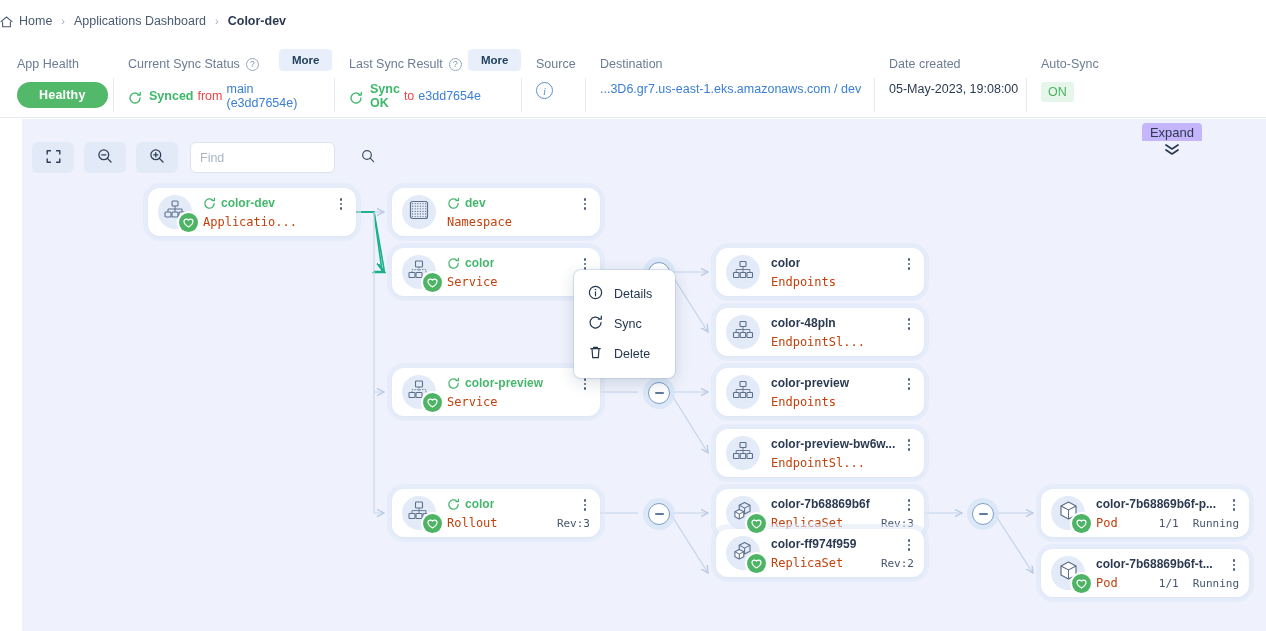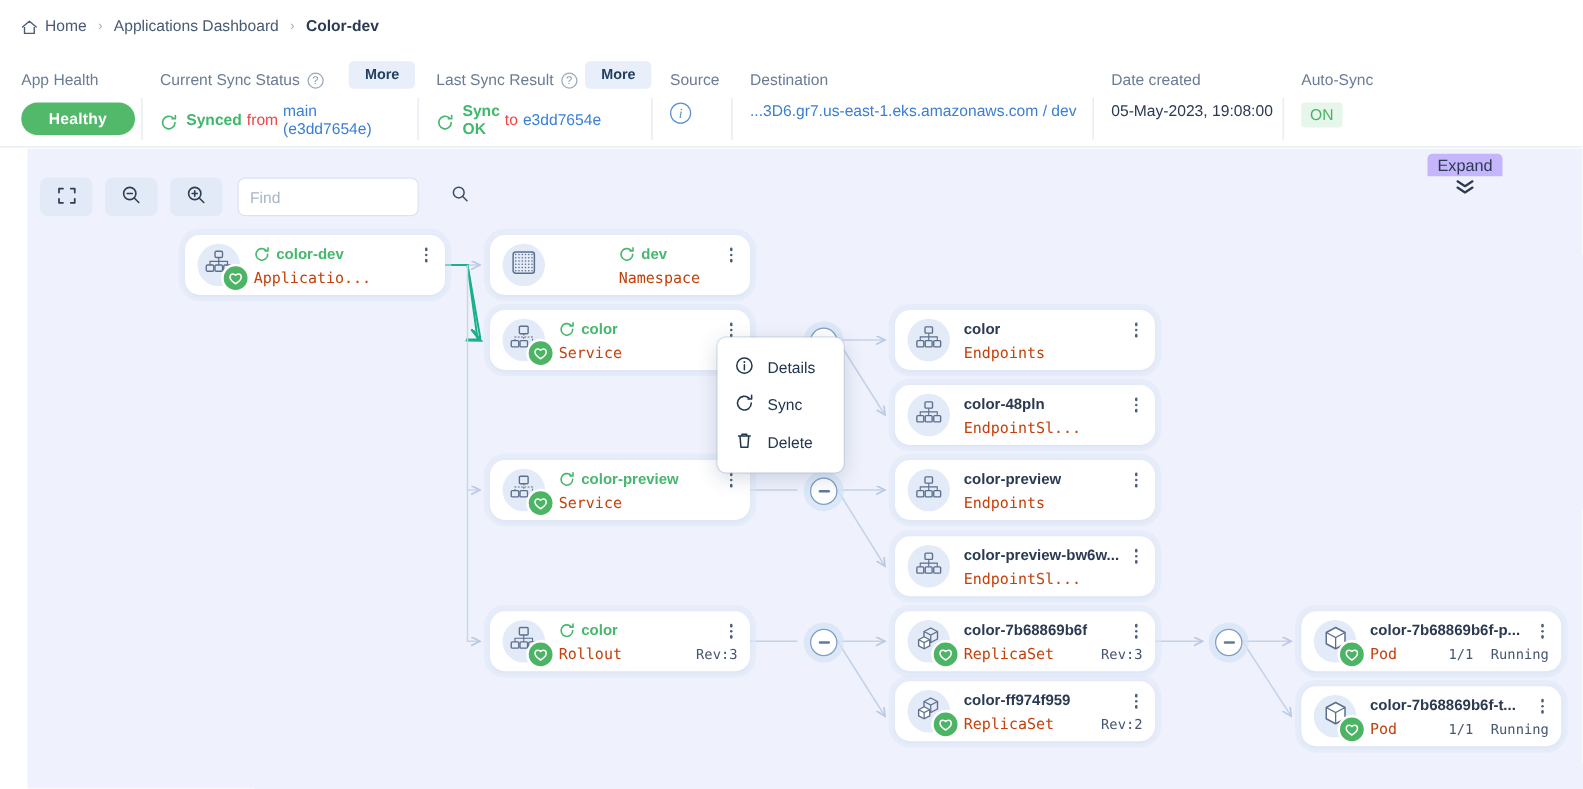--- a/index.html
+++ b/index.html
@@ -7,21 +7,21 @@
     width: 1266px; height: 631px;
     background: #ffffff;
     font-family: "Liberation Sans", sans-serif;
     overflow: hidden;
   }
   .app { position: relative; width: 1266px; height: 631px; background: #fff; }
 
   
   .breadcrumb {
     position: absolute; left: 0; top: 0; width: 1266px; height: 42px;
-    display: flex; align-items: center; padding-left: 17px;
+    display: flex; align-items: center; 
     font-size: 12.5px; color: #495a73;
   }
   .bc-home-icon { display:inline-block; width: 13px; height: 12px; margin-right: 6px; position: relative; top: 1px; }
   .bc-link { color: #495a73; text-decoration: none; cursor: pointer; }
   .bc-sep { margin: 0 9px; color: #9fadc2; font-size: 11px; }
   .bc-current { color: #2b3a51; font-weight: 600; }
 
   
   .summary {
     position: absolute; left: 0; top: 42px; width: 1266px; height: 76px;
@@ -384,21 +384,21 @@
             <div class="node-sub-row">
               <span class="node-kind">Applicatio...</span>
             </div>
           </div>
           <span class="kebab">
             <i></i>
             <i></i>
             <i></i>
           </span>
         </div>
-        <div class="node" style="left: 370px; top: 69px; width: 208px; height: 48px; gap: 48px;">
+        <div class="node" style="left: 370px; top: 69px; width: 208px; height: 48px;">
           <div class="node-icon-wrap">
             <span class="node-icon-bg"></span>
             <span class="node-icon-svg"><svg width="20" height="20" viewBox="0 0 20 20">
                 <rect x="1.5" y="1.5" width="17" height="17" rx="2" fill="none" stroke="#5c6f8c" stroke-width="1.2"></rect>
                 <circle cx="3.6" cy="3.6" r=".65" fill="#5c6f8c"></circle>
                 <circle cx="6.2" cy="3.6" r=".65" fill="#5c6f8c"></circle>
                 <circle cx="8.8" cy="3.6" r=".65" fill="#5c6f8c"></circle>
                 <circle cx="11.4" cy="3.6" r=".65" fill="#5c6f8c"></circle>
                 <circle cx="14" cy="3.6" r=".65" fill="#5c6f8c"></circle>
                 <circle cx="16.6" cy="3.6" r=".65" fill="#5c6f8c"></circle>
@@ -684,21 +684,21 @@
               <span class="node-kind">ReplicaSet</span>
               <div class="node-meta"><span>Rev:3</span></div>
             </div>
           </div>
           <span class="kebab">
             <i></i>
             <i></i>
             <i></i>
           </span>
         </div>
-        <div class="node" style="left: 694px; top: 426px; width: 208px; height: 48px;">
+        <div class="node" style="left: 694px; top: 410px; width: 208px; height: 48px;">
           <div class="node-icon-wrap">
             <span class="node-icon-bg"></span>
             <span class="node-icon-svg"><svg width="23" height="22" viewBox="0 0 23 22">
                 <path d="M12.6 2.4 18 5.2v6l-5.4 2.8L7.2 11.2v-6z" fill="none" stroke="#5c6f8c" stroke-width="1.1" stroke-linejoin="round"></path>
                 <path d="M7.2 5.2 12.6 8l5.4-2.8M12.6 8v6" fill="none" stroke="#5c6f8c" stroke-width="1"></path>
                 <path d="M7.3 9.4 11.8 11.8v4.9L7.3 19 2.9 16.7v-4.9z" fill="#fff" stroke="#5c6f8c" stroke-width="1.1" stroke-linejoin="round"></path>
                 <path d="M2.9 11.8 7.3 14l4.5-2.2M7.3 14v5" fill="none" stroke="#5c6f8c" stroke-width="1"></path>
               </svg></span>
             <span class="health-dot">
               <svg width="11" height="10" viewBox="0 0 11 10">

